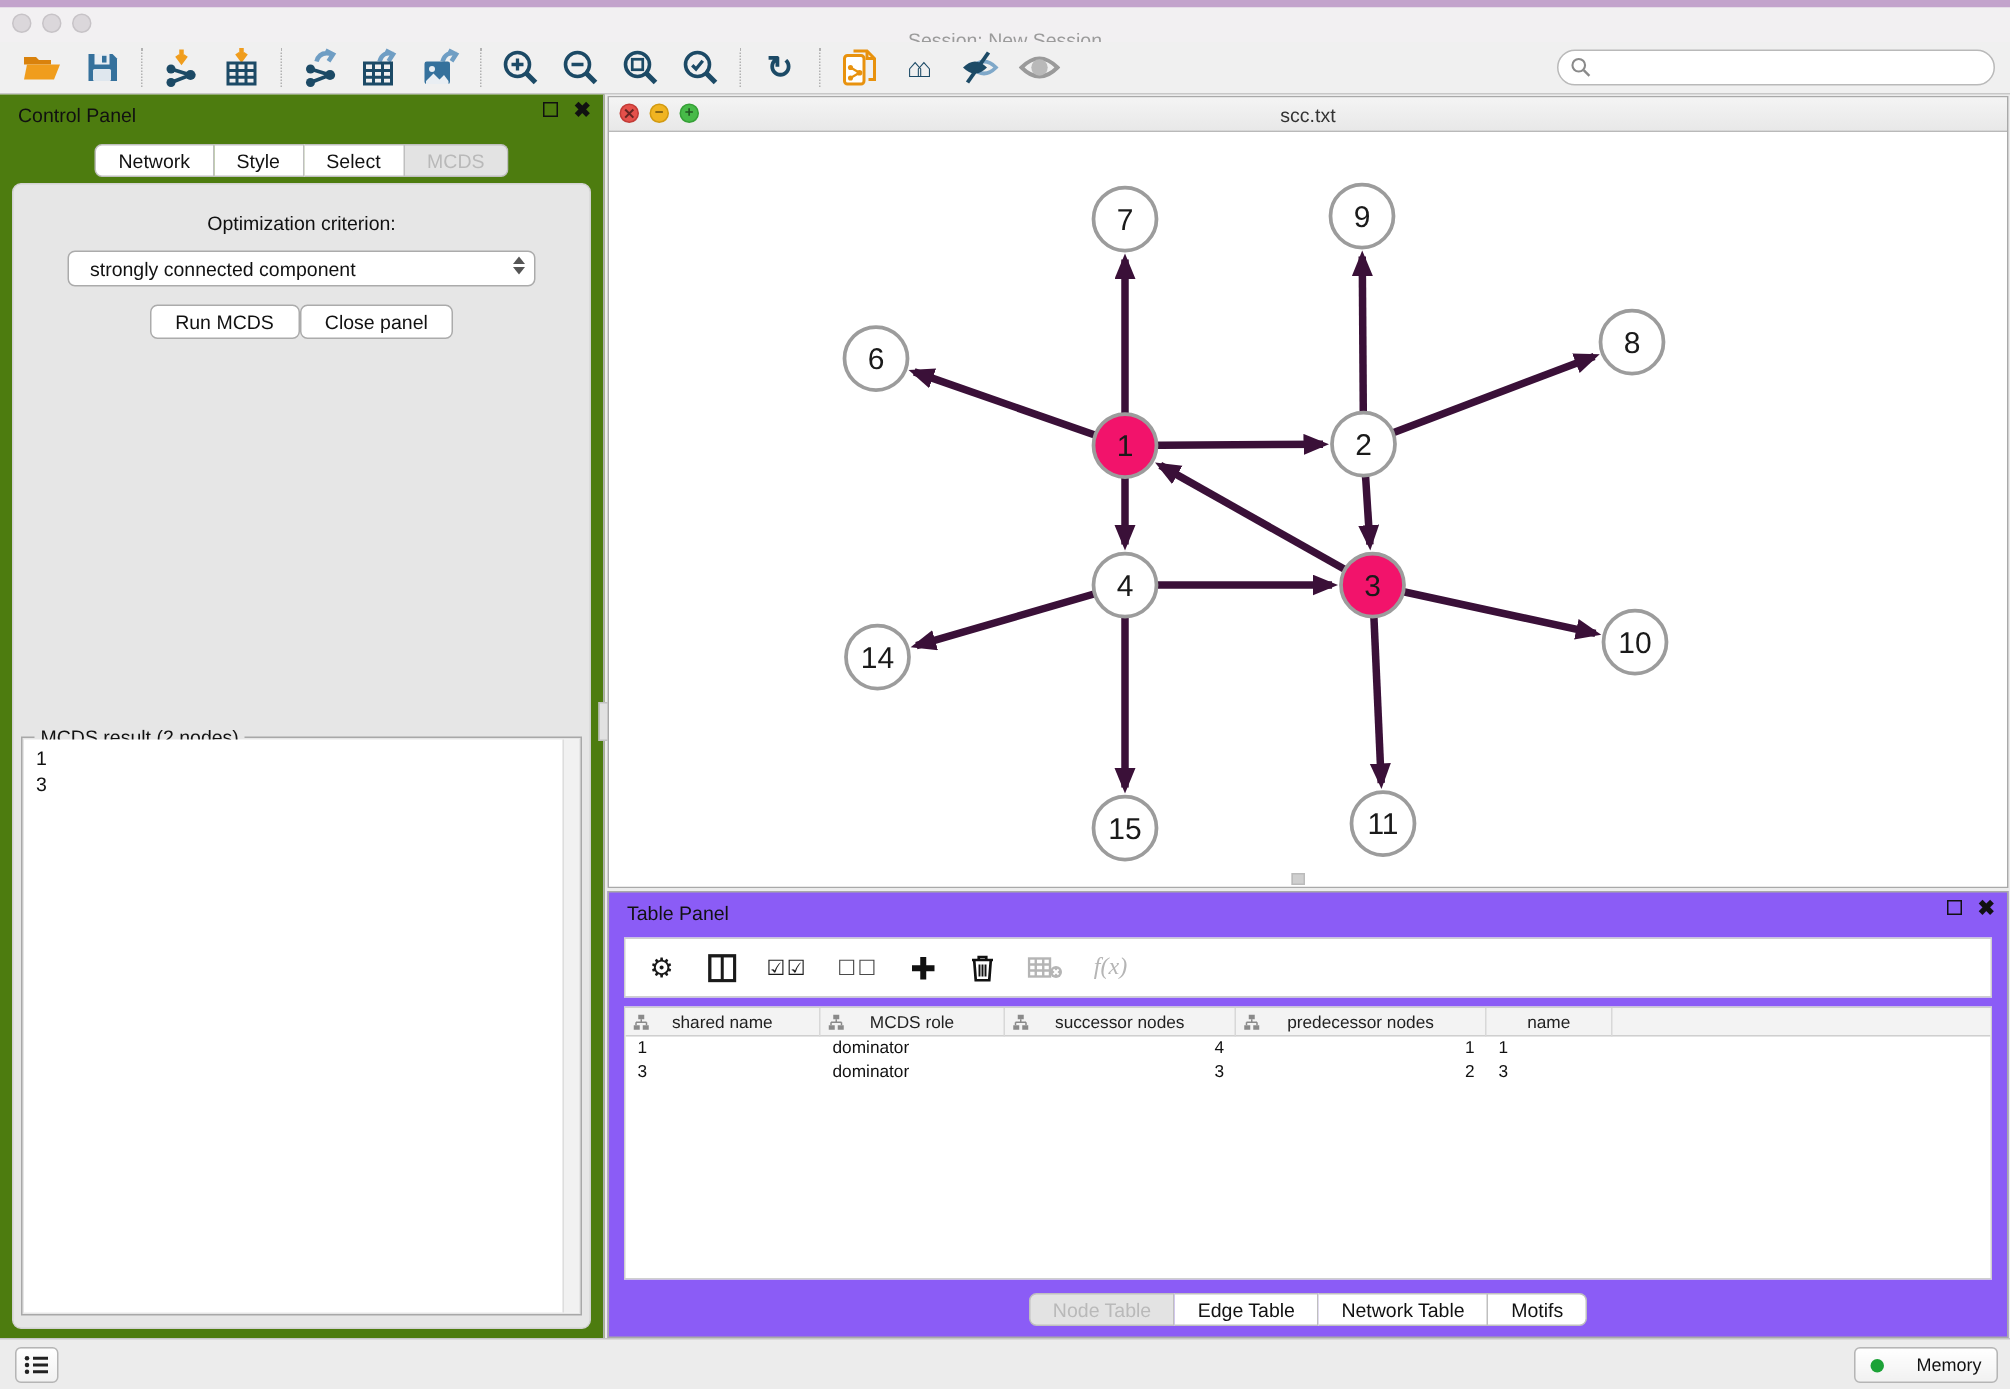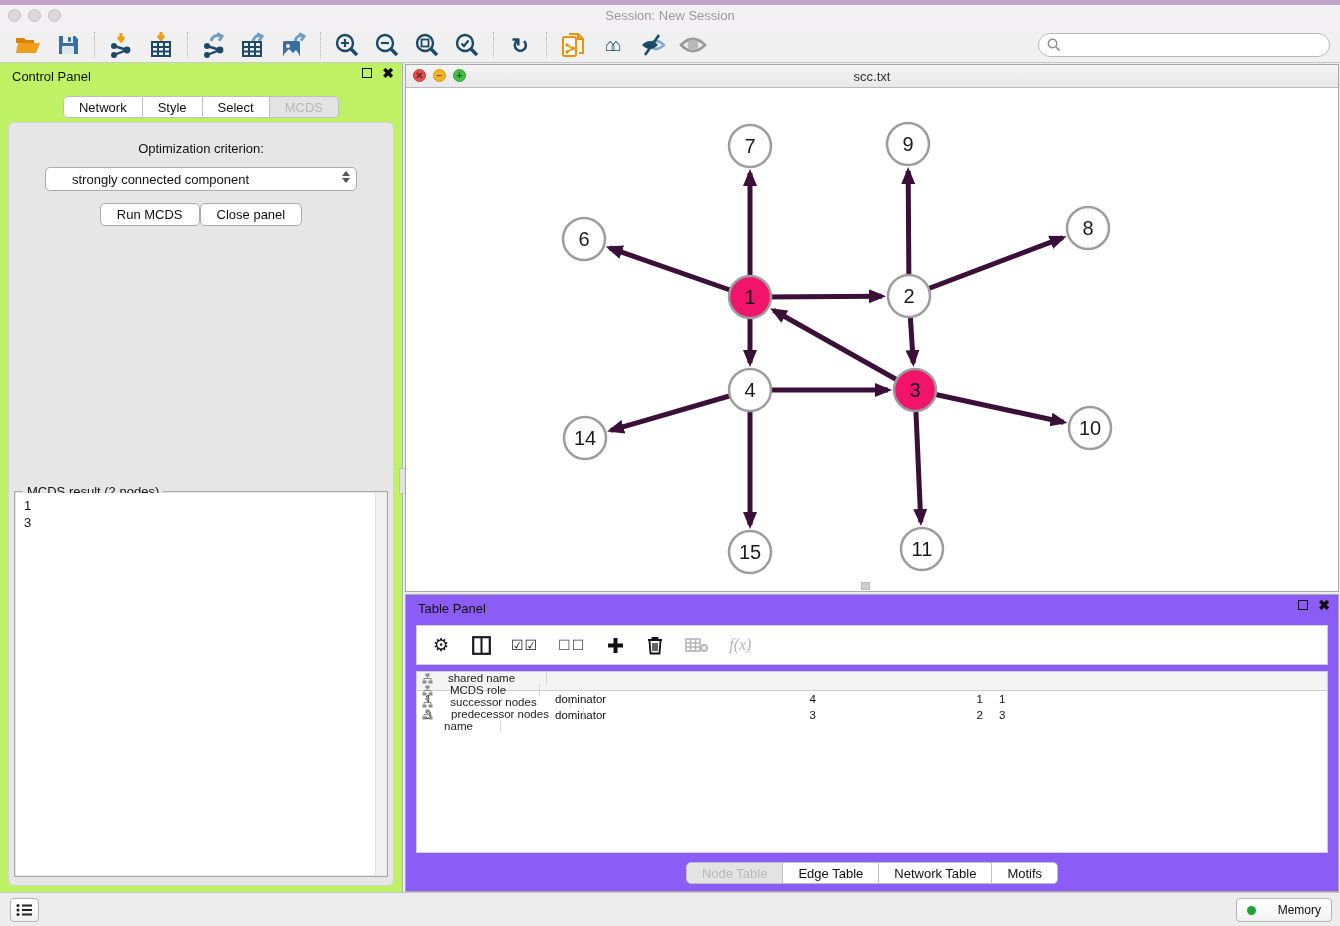--- a/index.html
+++ b/index.html
@@ -4,48 +4,48 @@
 <style>
   * { margin:0; padding:0; box-sizing:border-box; }
   html,body { width:1340px; height:926px; font-family:"Liberation Sans", sans-serif; background:#ececec; overflow:hidden; }
   .window { position:absolute; inset:0; background:#ececec; }
 
   
   .top-strip { position:absolute; left:0; top:0; right:0; height:5px; background:#c3a3cc; }
   .titlebar { position:absolute; left:0; top:5px; right:0; height:23px; background:#f2f0f2; }
   .lights { position:absolute; left:8px; top:4px; display:flex; gap:7px; }
   .light { width:13px; height:13px; border-radius:50%; background:#dbd7db; border:1px solid #c7c3c7; }
-  .win-title { position:absolute; left:0; right:0; top:3px; text-align:center; font-size:13px; color:#9b9b9b; }
+  .win-title { position:absolute; left:0; right:0; top:14px; text-align:center; font-size:13px; color:#9b9b9b; }
 
   .toolbar { position:absolute; left:0; top:28px; right:0; height:35px; background:#f0f0f0; border-bottom:1px solid #c8c8c8; display:flex; align-items:center; padding-left:8px; }
   .tbtn { width:40px; height:30px; display:flex; align-items:center; justify-content:center; position:relative; }
   .tsep { width:1px; height:26px; border-left:1px dotted #b2b2b2; margin:0 6px; }
   .tool-uni { font-size:21px; font-weight:bold; color:#1c4a66; line-height:1; }
   .homes { font-size:18px; font-weight:bold; color:#1c4a66; letter-spacing:-5px; padding-right:5px; }
   .search-wrap { position:absolute; right:10px; top:5px; width:292px; height:24px; background:#fff; border:1px solid #b9b9b9; border-radius:12px; display:flex; align-items:center; padding-left:8px; }
   .search-wrap input { border:none; outline:none; flex:1; font-size:12px; background:transparent; font-family:"Liberation Sans",sans-serif; }
 
   
-  .control-panel { position:absolute; left:0; top:63px; width:403px; bottom:34px; background:#bef264; border-right:1px solid #b0b0b0; }
+  .control-panel { position:absolute; left:0; top:63px; width:403px; bottom:34px; background:#4d7c0f; border-right:1px solid #b0b0b0; }
   .panel-head { position:absolute; left:0; top:0; right:0; height:26px; }
   .panel-head .ph-title { position:absolute; left:12px; top:6px; font-size:13px; color:#111; }
   .ph-icons { position:absolute; right:8px; top:5px; display:flex; gap:10px; align-items:center; }
   .float-box { width:10px; height:10px; border:1.6px solid #111; display:inline-block; }
   .close-x { font-size:14px; font-weight:bold; color:#111; line-height:10px; }
 
   .tabs-row { display:flex; justify-content:center; }
   .cp-tabs { position:absolute; left:0; right:0; top:33px; }
   .tab { height:22px; padding:0 15px; background:#fff; border:1px solid #bfbfbf; border-left:none; font-size:13px; color:#111; display:flex; align-items:center; }
   .tab:first-child { border-left:1px solid #bfbfbf; border-radius:5px 0 0 5px; }
   .tab:last-child { border-radius:0 5px 5px 0; }
   .tab.active { background:#e3e3e3; color:#b9b9b9; }
 
   .cp-inner { position:absolute; left:8px; right:8px; top:59px; bottom:6px; background:#e6e6e6; border:1px solid #d2d2d2; border-radius:6px; }
   .opt-label { text-align:center; margin-top:18px; font-size:13px; color:#111; }
-  .combo { position:relative; margin:11px auto 0 auto; width:312px; height:24px; background:#fff; border:1px solid #ababab; border-radius:5px; font-size:13px; color:#111; display:flex; align-items:center; padding-left:26px; }
+  .combo { position:relative; margin:11px auto 0 auto; width:312px; height:24px; background:#fff; border:1px solid #ababab; border-radius:5px; font-size:13px; color:#111; display:flex; align-items:center; padding-left:14px; }
   .combo .chevrons { position:absolute; right:6px; top:3px; display:flex; flex-direction:column; gap:2px; }
   .chev-up { width:0; height:0; border-left:4px solid transparent; border-right:4px solid transparent; border-bottom:5px solid #555; }
   .chev-dn { width:0; height:0; border-left:4px solid transparent; border-right:4px solid transparent; border-top:5px solid #555; }
   .btn-row { display:flex; justify-content:center; margin-top:12px; }
   .mac-btn { height:23px; padding:0 16px; background:#fff; border:1px solid #ababab; border-radius:5px; font-size:13px; color:#111; display:flex; align-items:center; }
 
   .result-fieldset { position:absolute; left:5px; right:5px; top:368px; bottom:8px; border:1px solid #a8a8a8; background:#e6e6e6; }
   .result-legend { position:absolute; left:8px; top:-8px; background:#e6e6e6; padding:0 4px; font-size:13px; color:#111; }
   .result-area { position:absolute; inset:1px; background:#fff; }
   .result-text { position:absolute; left:0; top:0; right:12px; bottom:0; padding:4px 8px; font-size:13px; color:#111; white-space:pre; line-height:17px; }
@@ -64,21 +64,21 @@
 
   .table-panel { position:absolute; left:1px; right:1px; top:531px; bottom:0; background:#8b5cf6; border:1px solid #a9a9a9; }
   .tp-toolbar { position:absolute; left:10px; right:10px; top:30px; height:40px; background:#fff; border:1px solid #cfcfcf; display:flex; align-items:center; gap:20px; padding-left:14px; }
   .tp-tool { display:flex; align-items:center; justify-content:center; min-width:20px; }
   .uni-ic { font-size:18px; color:#1a1a1a; line-height:1; }
   .uni-boxes { font-size:14px; color:#1a1a1a; letter-spacing:1px; }
   .uni-boxes.gray { color:#4a4a4a; }
   .fx { font-family:"Liberation Serif", serif; font-style:italic; font-size:16px; color:#b5b5b5; }
 
   .tp-table { position:absolute; left:10px; right:10px; top:76px; bottom:38px; background:#fff; border:1px solid #cfcfcf; overflow:hidden; }
-  .thead { display:flex; background:#f3f3f3; border-bottom:1px solid #cfcfcf; height:19px;flex-direction:column; }
+  .thead { display:flex; background:#f3f3f3; border-bottom:1px solid #cfcfcf; height:19px; }
   .th { display:flex; align-items:center; justify-content:center; gap:5px; font-size:11.5px; color:#222; border-right:1px solid #d8d8d8; height:19px; position:relative; }
   .th .hicon { position:absolute; left:5px; }
   .trow { display:flex; height:16px; }
   .td { font-size:11.5px; color:#111; height:16px; line-height:16px; padding:0 8px; overflow:hidden; white-space:nowrap; }
 
   .tp-tabs { position:absolute; left:0; right:0; bottom:7px; }
 
   
   .statusbar { position:absolute; left:0; right:0; bottom:0; height:34px; background:#ececec; border-top:1px solid #c6c6c6; }
   .sb-left-btn { position:absolute; left:10px; top:5px; width:29px; height:24px; background:linear-gradient(#fff,#f1f1f1); border:1px solid #b5b5b5; border-radius:4px; display:flex; align-items:center; justify-content:center; }

